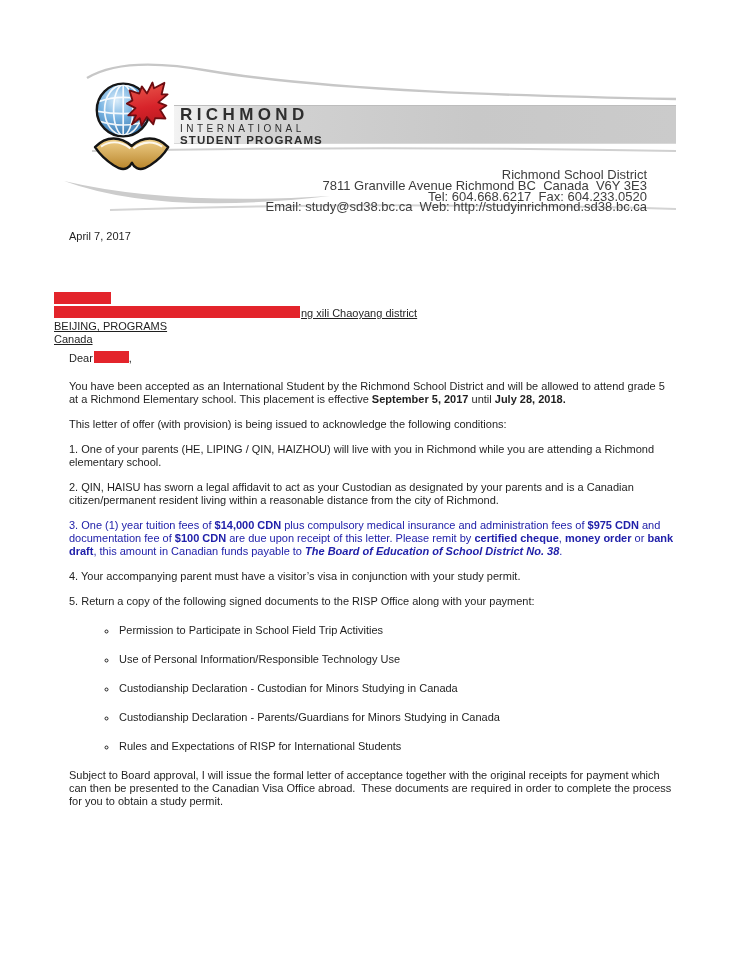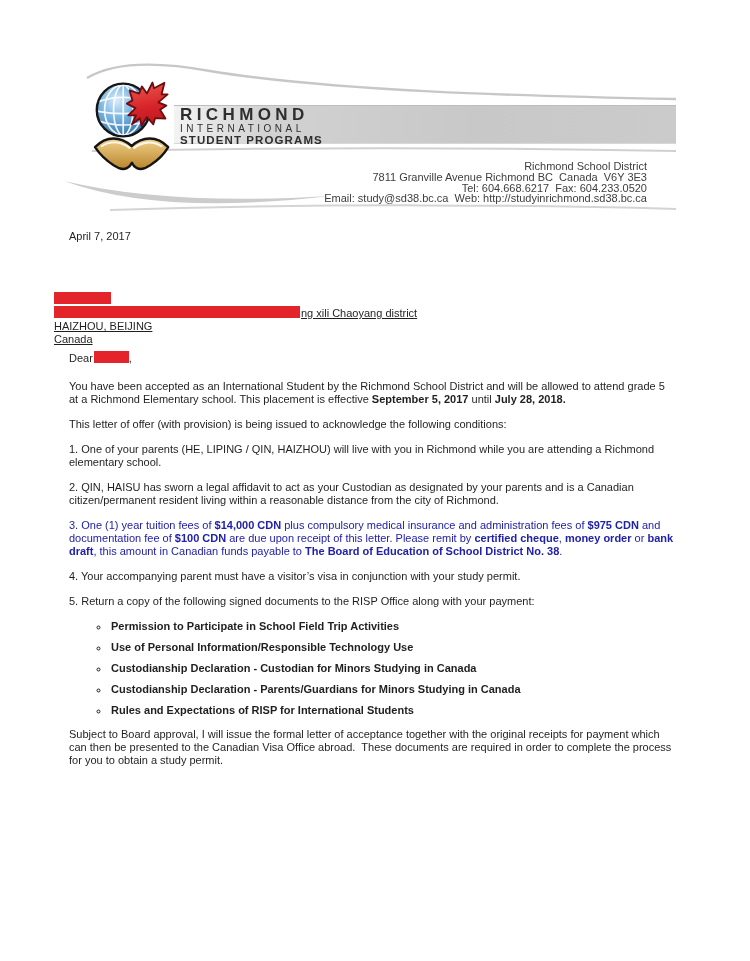--- a/index.html
+++ b/index.html
@@ -15,35 +15,35 @@
     position:absolute; left:174px; top:105px; width:502px; height:37px;
     background:linear-gradient(90deg,#f3f3f3 0%,#d2d2d2 18%,#c8c8c8 60%,#cbcbcb 100%);
     border-top:1px solid #bdbdbd; border-bottom:1px solid #d8d8d8;
   }
   .logo { position:absolute; left:92px; top:74px; width:96px; height:102px; }
   .wordmark { position:absolute; left:180px; top:106px; color:#2e2e2e; white-space:nowrap; }
   .wm1 { font-size:17px; line-height:18px; letter-spacing:4.4px;font-weight:bold; }
   .wm2 { font-size:10px; line-height:10px; letter-spacing:3.5px; }
   .wm3 { font-size:11.5px; line-height:12px; letter-spacing:1.1px; font-weight:bold; }
   .contact {
-    position:absolute; right:103px; top:161px; text-align:right;
-    font-size:11px; line-height:10.8px; color:#3d3d3d; white-space:nowrap;
+    position:absolute; right:103px; top:170px; text-align:right;
+    font-size:13px; line-height:10.8px; color:#3d3d3d; white-space:nowrap;
   }
 
   
   .date { position:absolute; left:69px; top:230px; font-size:11px; line-height:13px; }
   .address { position:absolute; left:54px; top:292px; font-size:11px; line-height:13px;text-decoration:underline; }
   .salutation { position:absolute; left:69px; top:351px; font-size:11px; line-height:13px; }
   .body-flow { position:absolute; left:69px; top:380px; width:608px; font-size:11px; line-height:13px; }
   .body-flow p { margin:0 0 12px 0; }
   .body-flow ul { margin:11px 0 11px 0; padding-left:33px; list-style:circle; }
-  .body-flow li { margin:8px; padding-left:1px;font-weight:bold; }
+  .body-flow li { margin:16px; padding-left:1px; }
   .blue { color:var(--blue,#2121aa); }
   .b { font-weight:bold; }
-  .i { }
+  .i { font-style:italic; }
 
   .redact { display:inline-block; height:12px; background:var(--red,#e3242b); vertical-align:-1px; }
   .redact-l1 { width:57px; }
   .redact-l2 { width:246px; margin-right:1px; }
   .redact-name { width:35px; margin-left:1px; }
 </style>
 </head>
 <body>
 
 <div>
@@ -112,21 +112,21 @@
     <div>Tel: 604.668.6217&nbsp; Fax: 604.233.0520</div>
     <div>Email: study@sd38.bc.ca&nbsp; Web: http://studyinrichmond.sd38.bc.ca</div>
   </div>
 </div>
 
 <div class="date">April 7, 2017</div>
 
 <div class="address">
   <div><span class="redact redact-l1"></span></div>
   <div><span class="redact redact-l2"></span><span>ng xili Chaoyang district</span></div>
-  <div>HAIZHOU, BEIJING</div>
+  <div>BEIJING, PROGRAMS</div>
   <div>Canada</div>
 </div>
 
 <div class="salutation">
   <span>Dear</span><span class="redact redact-name"></span><span>,</span>
 </div>
 
 <div class="body-flow">
   <p><span>You have been accepted as an International Student by the Richmond School District and will be allowed to attend grade 5 at a Richmond Elementary school. This placement is effective </span><span class="b">September 5, 2017</span><span> until </span><span class="b">July 28, 2018.</span></p>
   <p><span>This letter of offer (with provision) is being issued to acknowledge the following conditions:</span></p>

